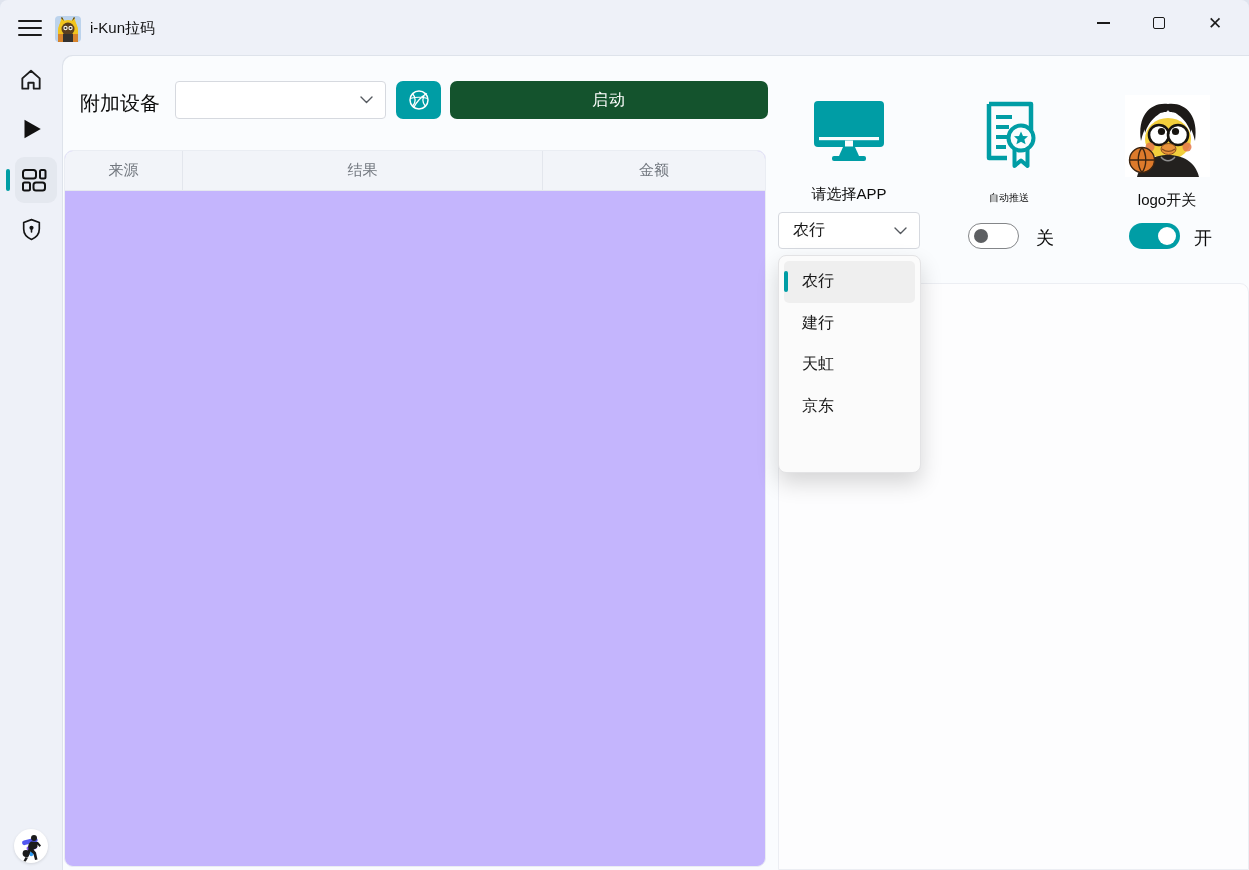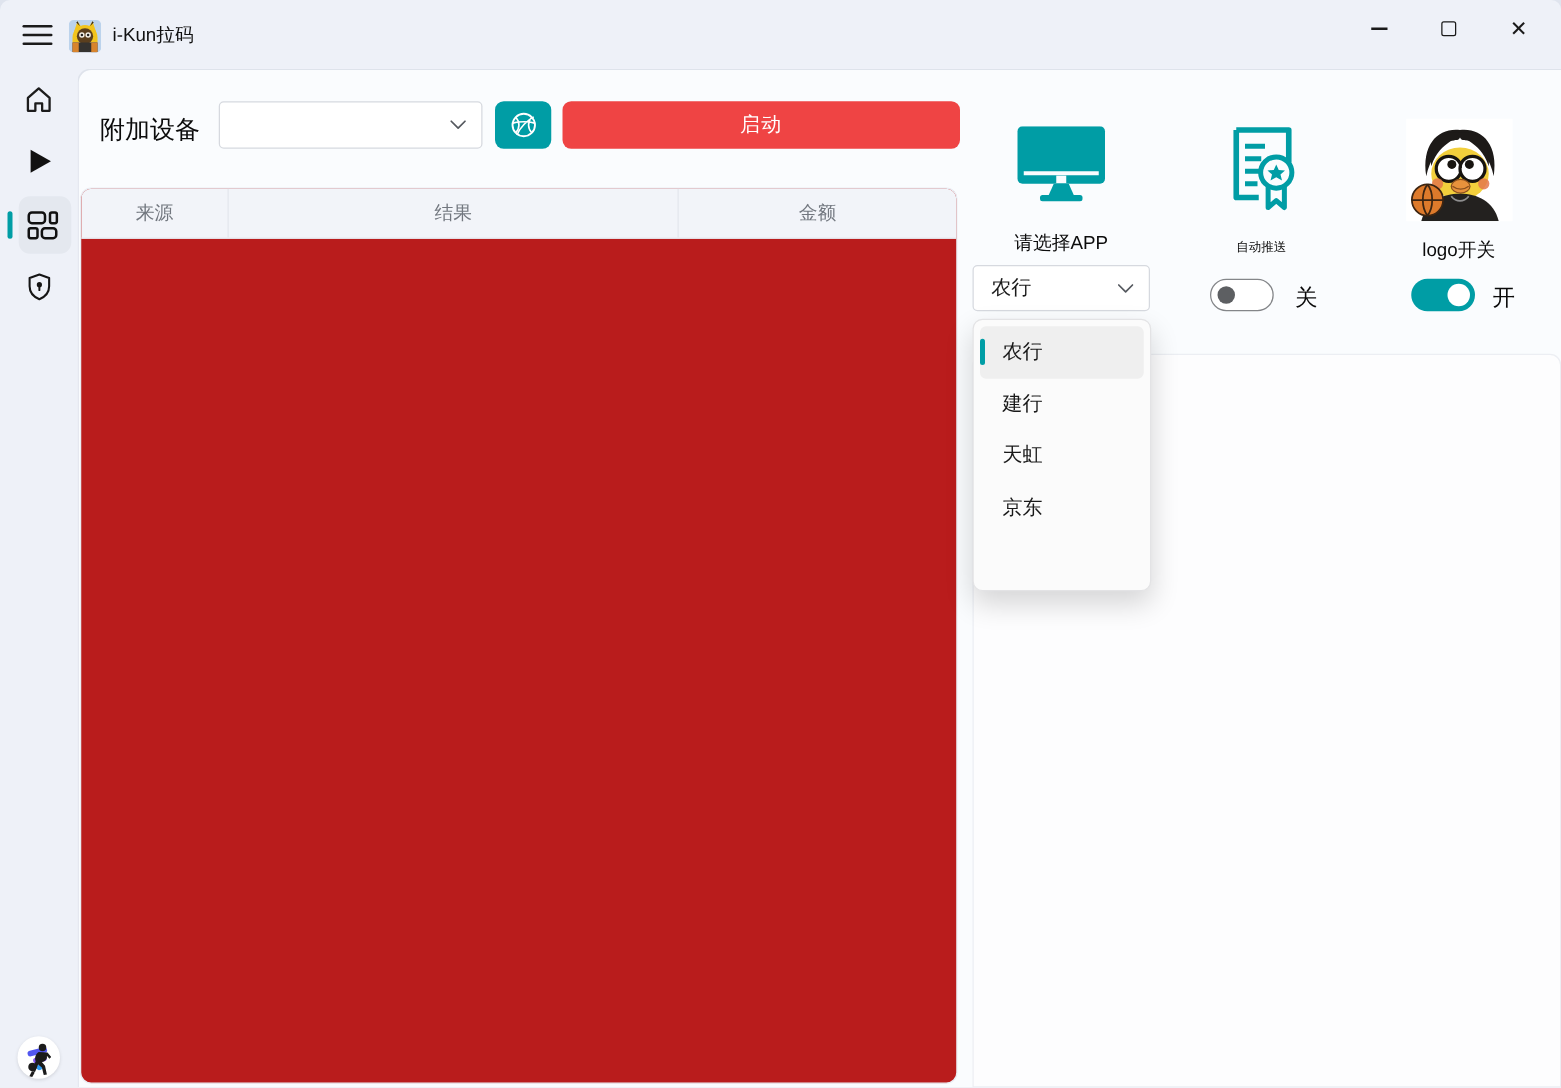--- a/index.html
+++ b/index.html
@@ -29,24 +29,24 @@
   
   .content-bg { position:absolute; left:62px; top:55px; width:1187px; height:815px; background:#fafcfe; border-top-left-radius:10px; box-shadow:inset 1px 1px 0 rgba(150,160,185,.28); }
 
   
   .lbl-device { position:absolute; left:80px; top:90px; font-size:20px; font-weight:500; color:#0c0c0c; }
   .select-box { position:absolute; background:#fff; border:1px solid #d6d9df; border-radius:4px; display:flex; align-items:center; padding:0 30px 0 14px; font-size:16px; color:#1a1a1a; cursor:pointer; }
   .select-box .chev { position:absolute; right:12px; top:50%; transform:translateY(-50%); }
   .sel-device { left:175px; top:81px; width:211px; height:38px; }
   .btn { border:none; cursor:pointer; display:flex; align-items:center; justify-content:center; }
   .btn-ball { position:absolute; left:396px; top:81px; width:45px; height:38px; background:#009DA5; border-radius:7px; }
-  .btn-launch { position:absolute; left:450px; top:81px; width:318px; height:38px; background:#ef4444; border-radius:7px; color:#fff; font-size:16px; letter-spacing:1px; }
-
-  
-  .table-card { position:absolute; left:64px; top:150px; width:702px; height:717px; background:#b91c1c; border:1px solid #eaedf3; border-radius:9px; overflow:hidden; }
+  .btn-launch { position:absolute; left:450px; top:81px; width:318px; height:38px; background:#14532d; border-radius:7px; color:#fff; font-size:16px; letter-spacing:1px; }
+
+  
+  .table-card { position:absolute; left:64px; top:150px; width:702px; height:717px; background:#c4b5fd; border:1px solid #eaedf3; border-radius:9px; overflow:hidden; }
   .thead { display:flex; height:40px; background:#f2f4f9; border-bottom:1px solid #e5e8ef; }
   .th { display:flex; align-items:center; justify-content:center; font-size:15px; color:#72777f; border-right:1px solid #e3e6ed; }
   .th:last-child { border-right:none; }
   .th.c1{width:118px;} .th.c2{width:120px;} .th.c3{width:360px;} .th.c4{flex:1;}
 
   
   .expiry { position:absolute; left:778px; top:64px; width:437px; text-align:right; font-size:18px; color:#050505; }
   .right-card { position:absolute; left:778px; top:283px; width:471px; height:587px; background:#fdfdfe; border:1px solid #eceef3; border-radius:9px 9px 0 0; }
 
   .monitor-wrap { position:absolute; left:813px; top:101px; width:72px; height:64px; }

